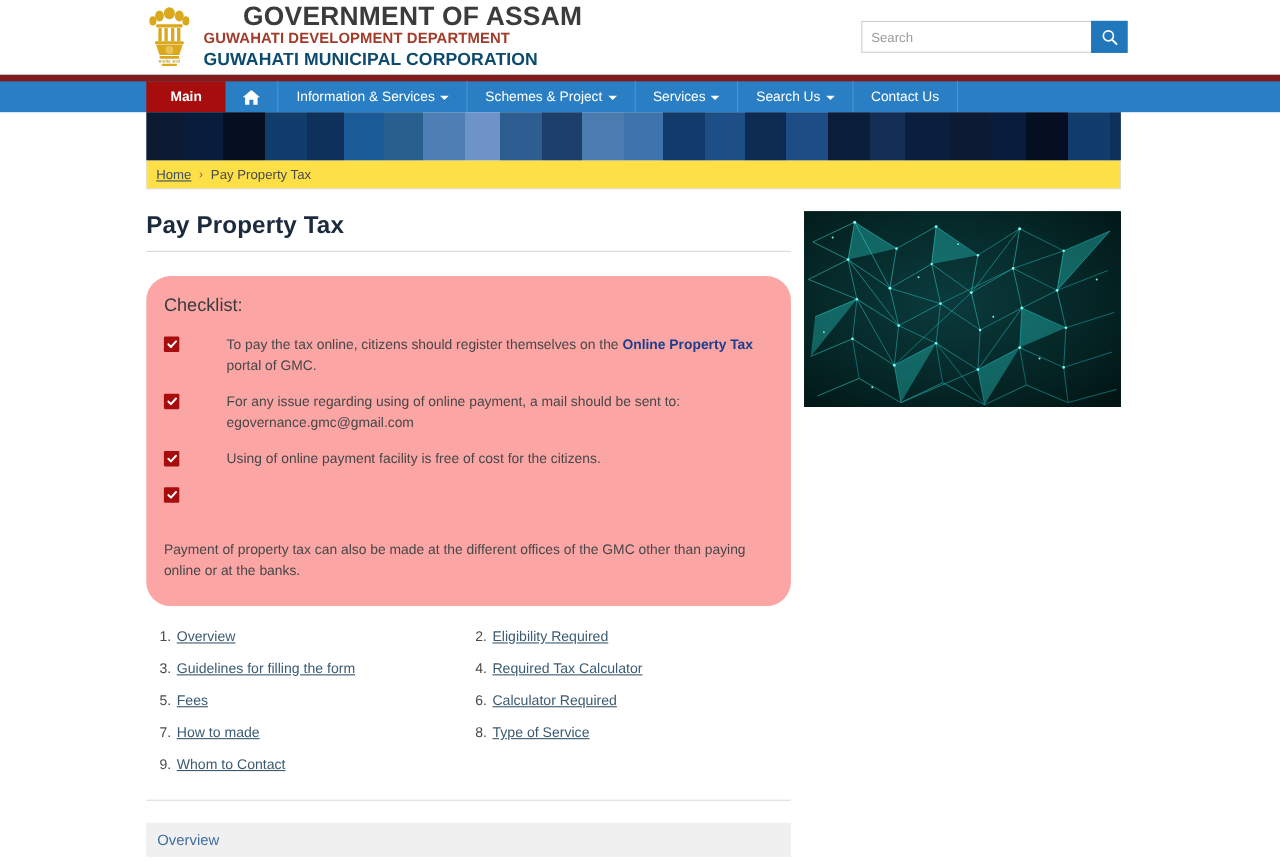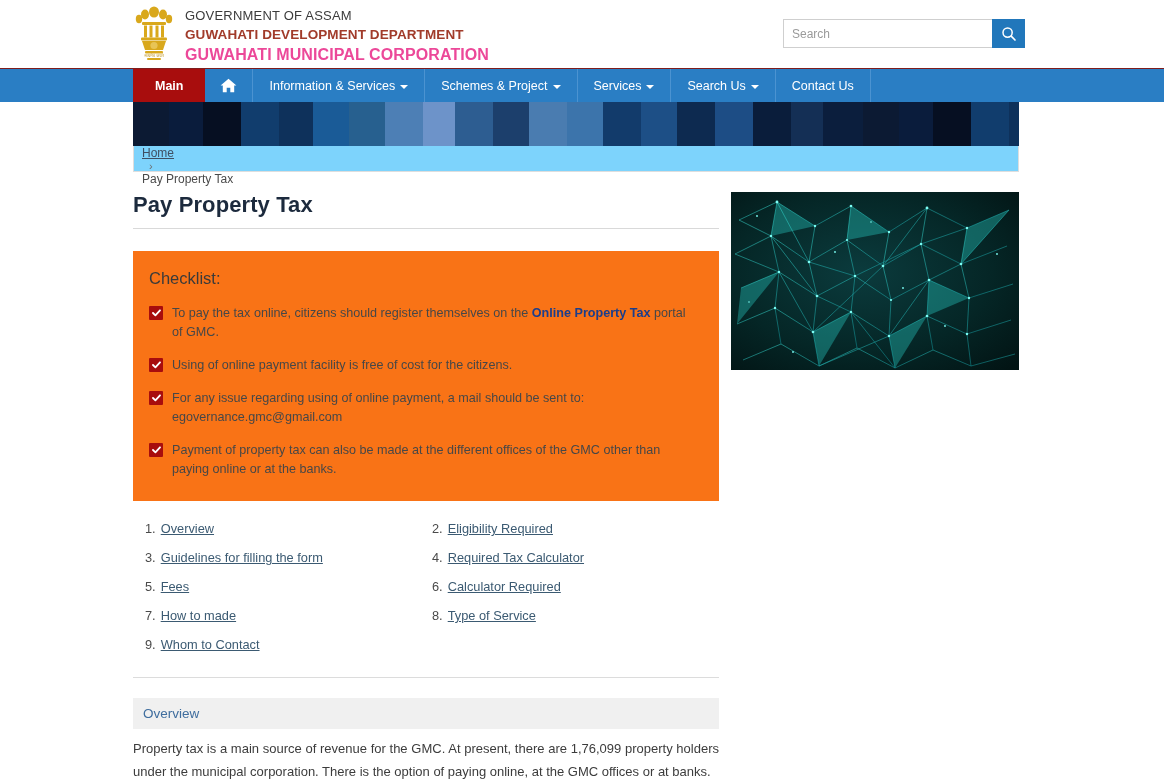--- a/index.html
+++ b/index.html
@@ -24,36 +24,37 @@
     align-items: flex-start;
   }
   .emblem {
     width: 42px; height: 58px;
     margin-right: 10px;
     margin-top: 1px;
     flex: 0 0 auto;
   }
   .brand-text { padding-top: 2px; }
   .gov-line {
-    font-size: 13px;
+    font-size: 24px;
     color: #3b3b3b;
     letter-spacing: .2px;
     line-height: 20px;
-    font-weight: 400;
+    font-weight: 700;
+    margin-left: 36px;
   }
   .dept-line {
     font-size: 13.5px;
     color: #a13b2a;
     letter-spacing: .1px;
     line-height: 17px;
     font-weight: 700;
   }
   .gmc-line {
     font-size: 16px;
-    color: #ec4899;
+    color: #0c4a6e;
     font-weight: bold;
     letter-spacing: .1px;
     line-height: 21px;
     margin-top: 1px;
   }
 
   .search-wrap {
     position: absolute;
     right: 139px; top: 19px;
     display: flex;
@@ -78,21 +79,21 @@
     border: 1px solid #2177bb;
     display: flex; align-items: center; justify-content: center;
     cursor: pointer;
     padding: 0;
   }
 
   
   .navbar {
     height: 34px;
     background: #2a7ec4;
-    border-top: 1px solid #7f1d1d;
+    border-top: 6px solid #7f1d1d;
     display: flex;
     align-items: stretch;
     padding-left: 133px;
     position: relative;
   }
   .nav-item {
     display: flex;
     align-items: center;
     justify-content: center;
     padding: 0 16px;
@@ -152,26 +153,25 @@
         #142f55 658px, #142f55 690px,
         #0b1e3d 690px, #0b1e3d 730px);
   }
 
   
   .breadcrumb {
     height: 26px;
     border: 1px solid #dedede;
     border-top: none;
     display: flex;
-    align-items: flex-start;
+    align-items: center;
     padding-left: 8px;
     font-size: 12px;
     color: #4a4a4a;
-    background: #7dd3fc;
-    flex-direction: column;
+    background: #fde047;
   }
   .breadcrumb a {
     color: #3f4f63;
     text-decoration: underline;
     cursor: pointer;
   }
   .bc-sep { margin: 0 7px; color: #6d6d6d; font-size: 11px; }
 
   
   .main-row {
@@ -192,38 +192,40 @@
     letter-spacing: .1px;
   }
   .title-rule {
     border: none;
     border-top: 1px solid #d9d9d9;
     margin: 0 0 22px 0;
   }
 
   
   .checklist {
-    background: #f97316;
+    background: #fca5a5;
     padding: 18px 22px 22px 16px;
+    border-radius: 22px;
   }
   .checklist h3 {
     margin: 0 0 16px 0;
     font-size: 16.5px;
     font-weight: normal;
     color: #3a3a3a;
   }
   .check-item {
     display: flex;
     align-items: flex-start;
     margin-bottom: 14px;
     font-size: 12.6px;
     line-height: 19px;
     color: #474747;
-  }
-  .check-item:last-child { margin-bottom: 0; }
+    gap: 34px;
+  }
+  .check-item:last-child { margin-bottom: 0; flex-direction: column; }
   .cbox {
     flex: 0 0 auto;
     width: 14px; height: 14px;
     background: #a80d0d;
     margin-right: 9px;
     margin-top: 2px;
     display: flex;
     align-items: center;
     justify-content: center;
     border-radius: 1px;
@@ -382,30 +384,30 @@
           <span class="check-text"><span>To pay the tax online, citizens should register themselves on the </span><b>Online Property Tax</b><span> portal of GMC.</span></span>
         </div>
 
 
         <div class="check-item">
           <span class="cbox">
             <svg width="9" height="8" viewBox="0 0 9 8">
               <path d="M1 4 L3.4 6.4 L8 1.3" fill="none" stroke="#ffffff" stroke-width="1.8" stroke-linecap="round" stroke-linejoin="round"></path>
             </svg>
           </span>
-          <span class="check-text">Using of online payment facility is free of cost for the citizens.</span>
+          <span class="check-text">For any issue regarding using of online payment, a mail should be sent to: egovernance.gmc@gmail.com</span>
         </div>
 
         <div class="check-item">
           <span class="cbox">
             <svg width="9" height="8" viewBox="0 0 9 8">
               <path d="M1 4 L3.4 6.4 L8 1.3" fill="none" stroke="#ffffff" stroke-width="1.8" stroke-linecap="round" stroke-linejoin="round"></path>
             </svg>
           </span>
-          <span class="check-text">For any issue regarding using of online payment, a mail should be sent to: egovernance.gmc@gmail.com</span>
+          <span class="check-text">Using of online payment facility is free of cost for the citizens.</span>
         </div>
 
         <div class="check-item">
           <span class="cbox">
             <svg width="9" height="8" viewBox="0 0 9 8">
               <path d="M1 4 L3.4 6.4 L8 1.3" fill="none" stroke="#ffffff" stroke-width="1.8" stroke-linecap="round" stroke-linejoin="round"></path>
             </svg>
           </span>
           <span class="check-text">Payment of property tax can also be made at the different offices of the GMC other than paying online or at the banks.</span>
         </div>

